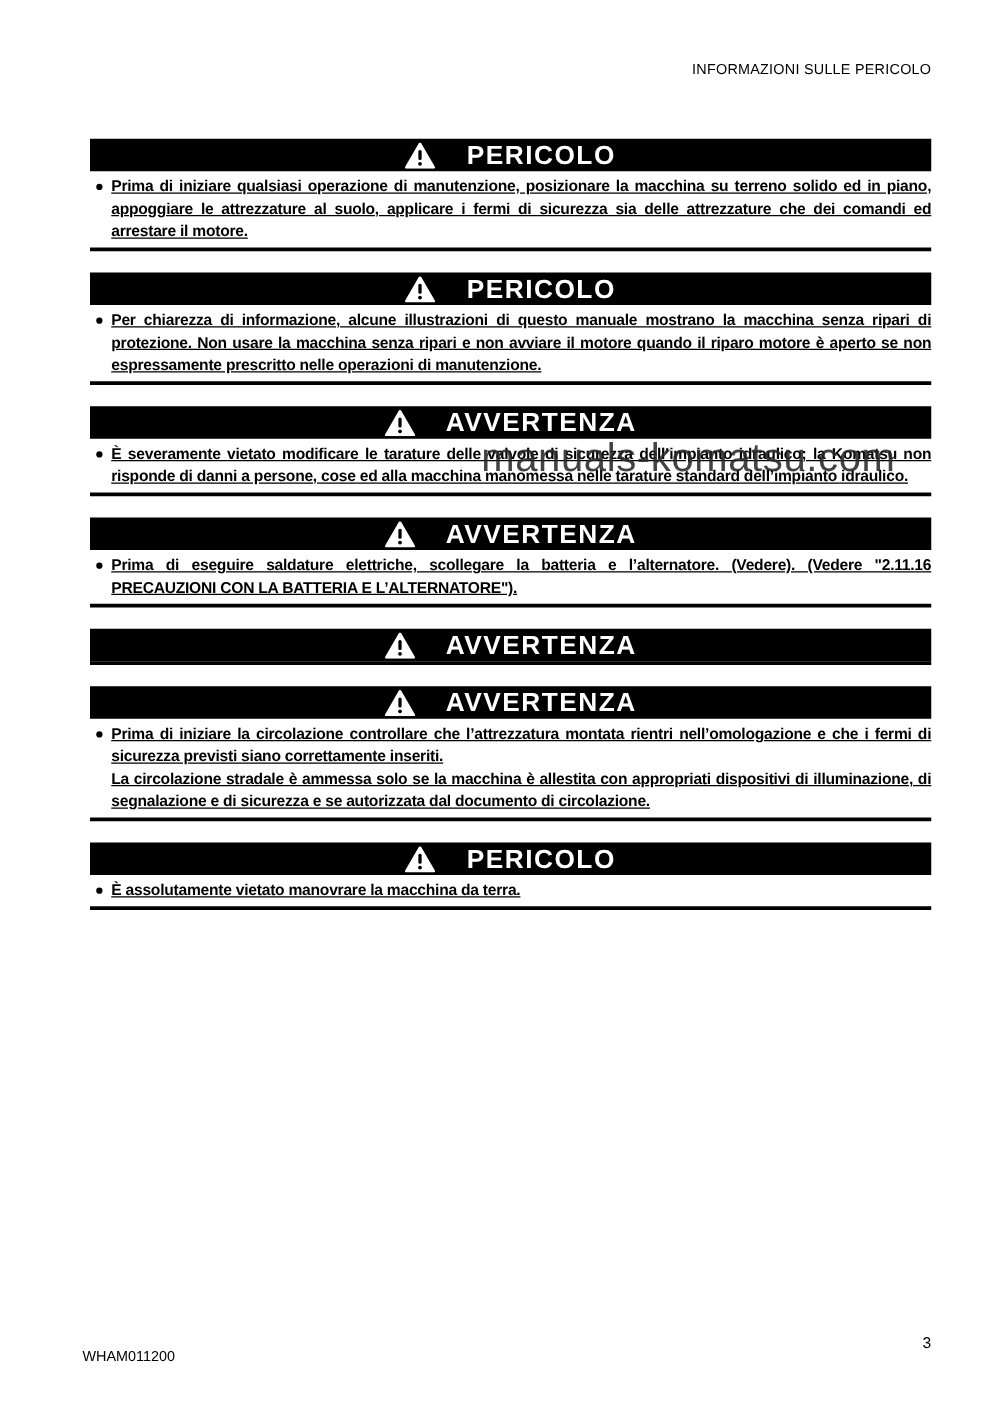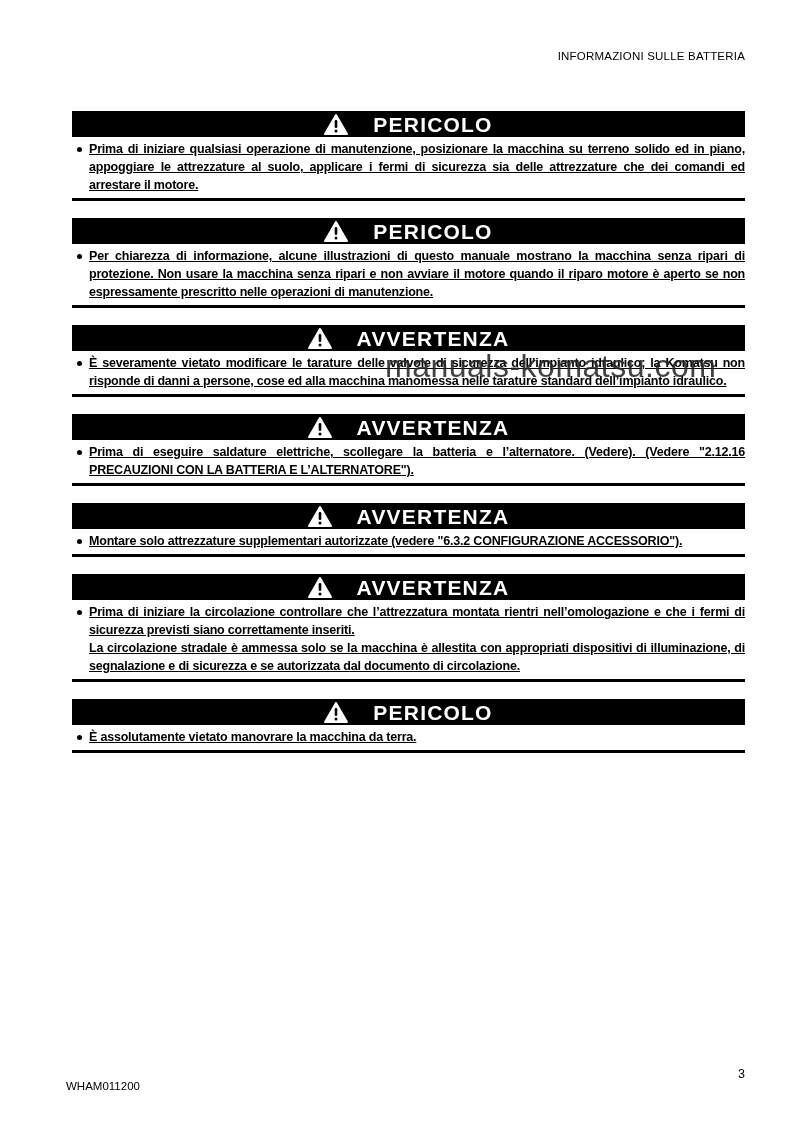--- a/index.html
+++ b/index.html
@@ -96,21 +96,21 @@
     font-size: 12.5px;
   }
 </style>
 </head>
 <body>
 
 <div class="page">
 
   <div class="content">
 
-    <div class="page-header">INFORMAZIONI SULLE BATTERIA</div>
+    <div class="page-header">INFORMAZIONI SULLE PERICOLO</div>
 
     <section class="warn-block">
       <div class="banner">
         <span class="tri-icon">
           <svg width="24" height="21" viewBox="0 0 24 21">
               <path d="M12 1 L23 20 L1 20 Z" fill="#fff" stroke="#fff" stroke-width="2" stroke-linejoin="round"></path>
               <rect x="10.7" y="6" width="2.6" height="8" rx="1.2" fill="#000"></rect>
               <circle cx="12" cy="17" r="1.5" fill="#000"></circle>
             </svg>
         </span>
@@ -161,38 +161,35 @@
         <span class="tri-icon">
           <svg width="24" height="21" viewBox="0 0 24 21">
               <path d="M12 1 L23 20 L1 20 Z" fill="#fff" stroke="#fff" stroke-width="2" stroke-linejoin="round"></path>
               <rect x="10.7" y="6" width="2.6" height="8" rx="1.2" fill="#000"></rect>
               <circle cx="12" cy="17" r="1.5" fill="#000"></circle>
             </svg>
         </span>
         <span class="banner-label">AVVERTENZA</span>
       </div>
       <div class="bullet">
-        <div>Prima di eseguire saldature elettriche, scollegare la batteria e l’alternatore. (Vedere). (Vedere "2.12.16 PRECAUZIONI CON LA BATTERIA E L’ALTERNATORE").</div>
-      </div>
-      <div class="rule"></div>
-    </section>
-
-    <section class="warn-block">
-      <div class="banner">
-        <span class="tri-icon">
-          <svg width="24" height="21" viewBox="0 0 24 21">
-              <path d="M12 1 L23 20 L1 20 Z" fill="#fff" stroke="#fff" stroke-width="2" stroke-linejoin="round"></path>
-              <rect x="10.7" y="6" width="2.6" height="8" rx="1.2" fill="#000"></rect>
-              <circle cx="12" cy="17" r="1.5" fill="#000"></circle>
-            </svg>
-        </span>
-        <span class="banner-label">AVVERTENZA</span>
-      </div>
-      <div class="bullet">
-        <div>Montare solo attrezzature supplementari autorizzate (vedere "6.3.2 CONFIGURAZIONE ACCESSORIO").</div>
+        <div>Prima di eseguire saldature elettriche, scollegare la batteria e l’alternatore. (Vedere). (Vedere "2.11.16 PRECAUZIONI CON LA BATTERIA E L’ALTERNATORE").</div>
+      </div>
+      <div class="rule"></div>
+    </section>
+
+    <section class="warn-block">
+      <div class="banner">
+        <span class="tri-icon">
+          <svg width="24" height="21" viewBox="0 0 24 21">
+              <path d="M12 1 L23 20 L1 20 Z" fill="#fff" stroke="#fff" stroke-width="2" stroke-linejoin="round"></path>
+              <rect x="10.7" y="6" width="2.6" height="8" rx="1.2" fill="#000"></rect>
+              <circle cx="12" cy="17" r="1.5" fill="#000"></circle>
+            </svg>
+        </span>
+        <span class="banner-label">AVVERTENZA</span>
       </div>
       <div class="rule"></div>
     </section>
 
     <section class="warn-block">
       <div class="banner">
         <span class="tri-icon">
           <svg width="24" height="21" viewBox="0 0 24 21">
               <path d="M12 1 L23 20 L1 20 Z" fill="#fff" stroke="#fff" stroke-width="2" stroke-linejoin="round"></path>
               <rect x="10.7" y="6" width="2.6" height="8" rx="1.2" fill="#000"></rect>

